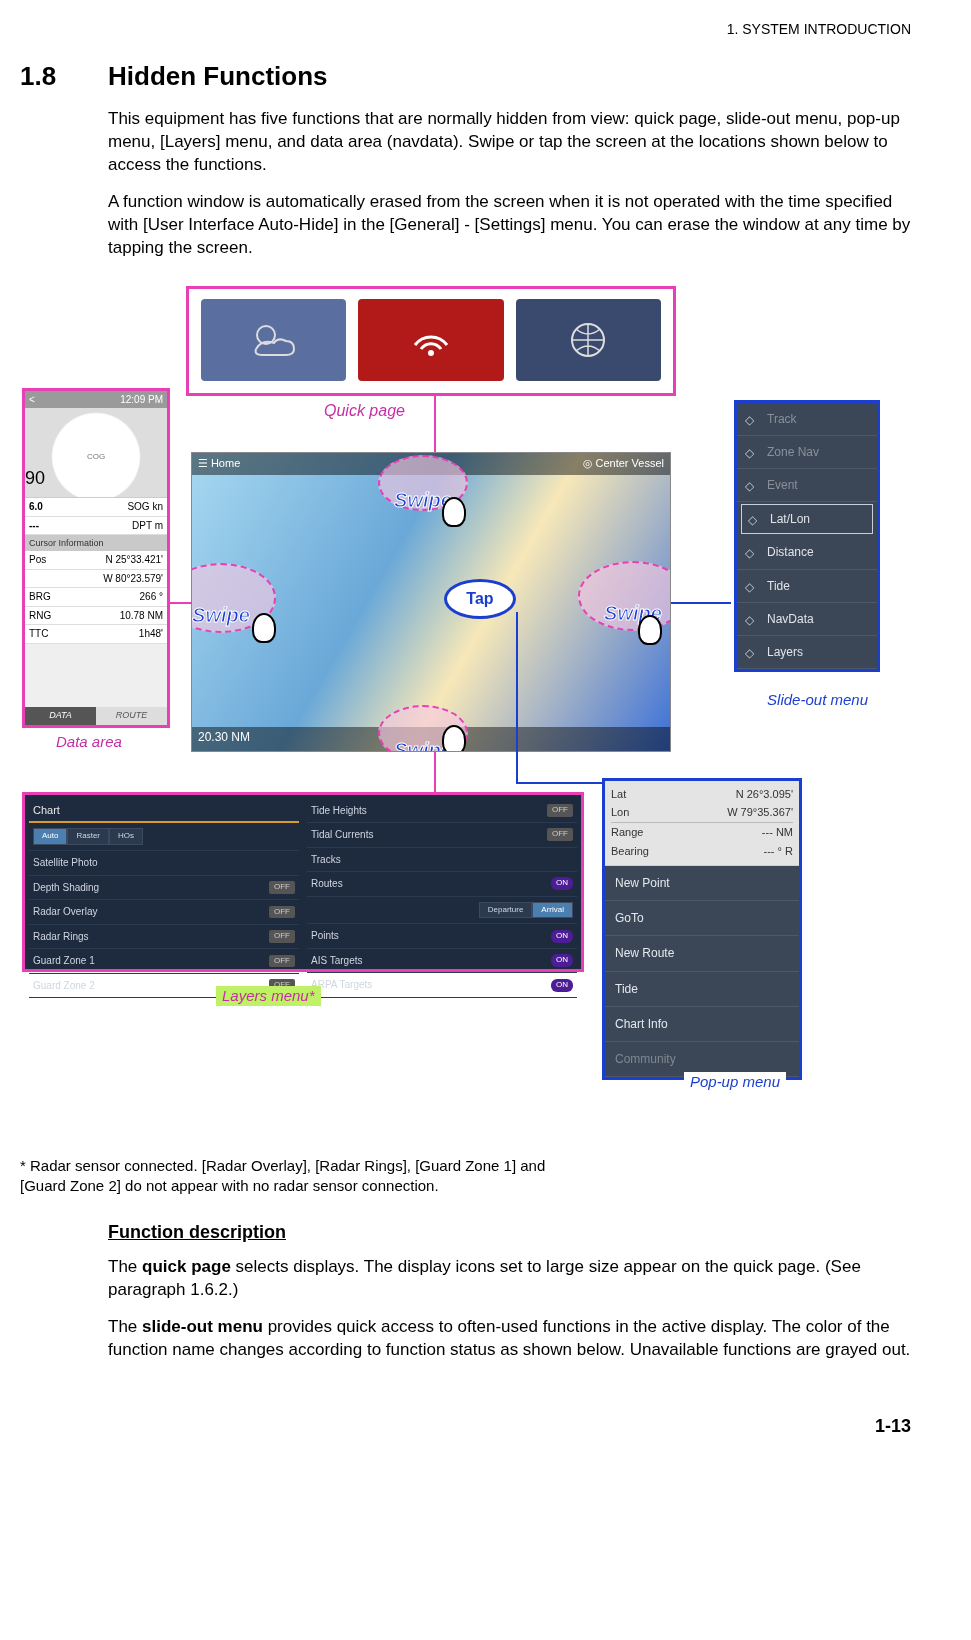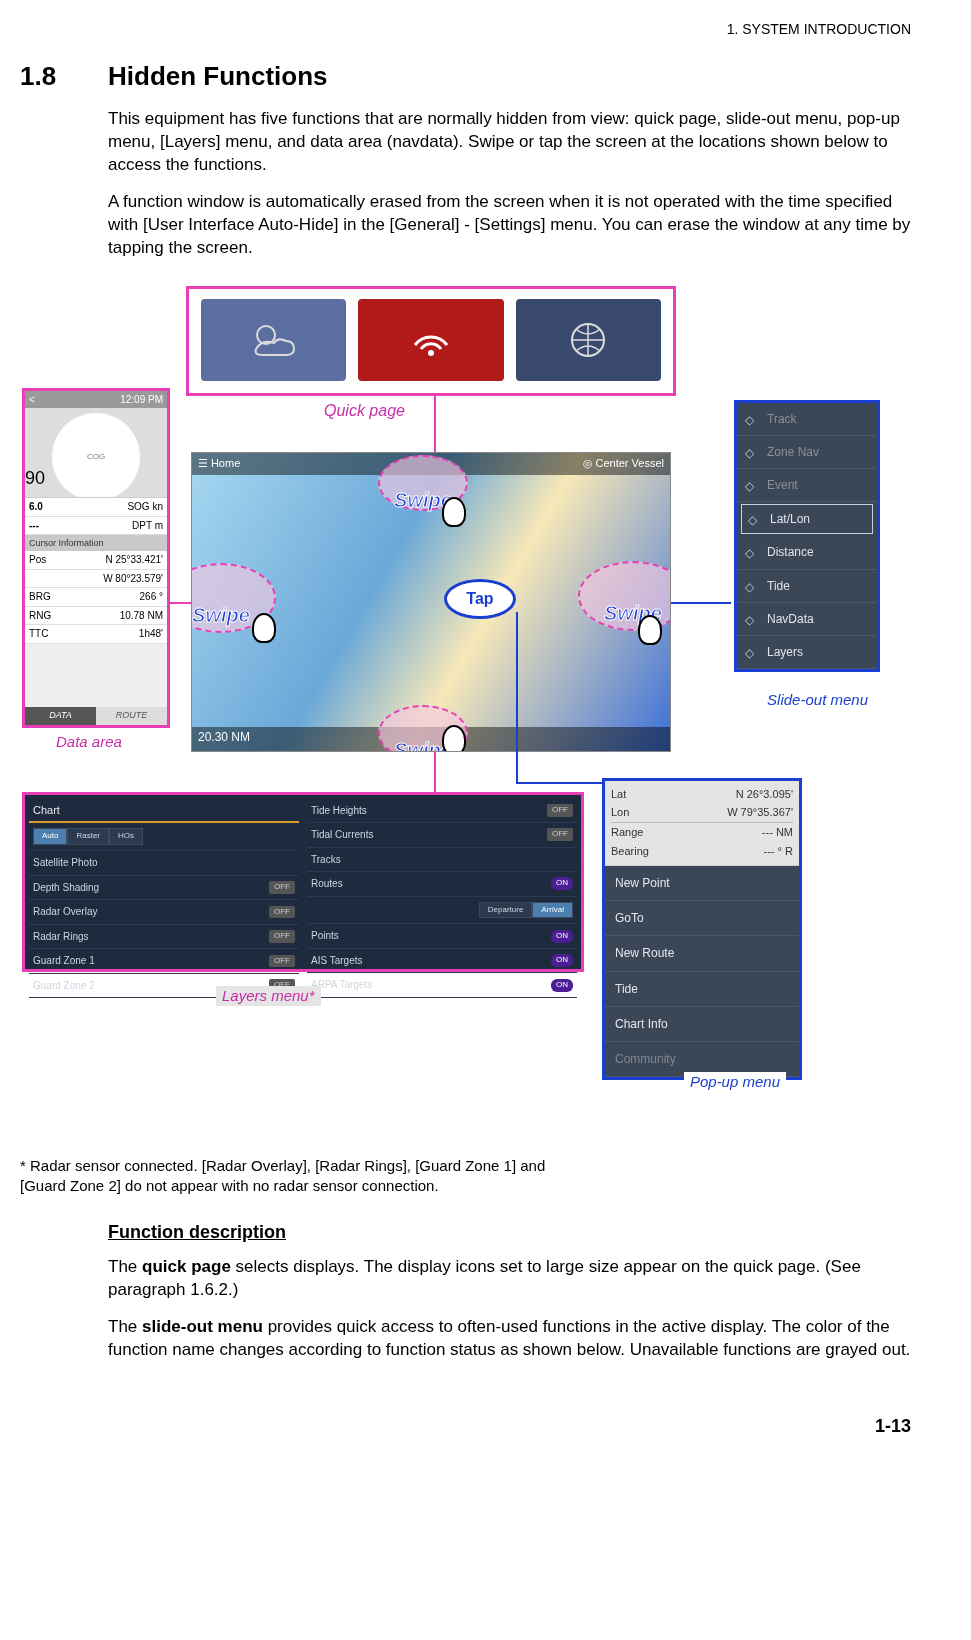--- a/index.html
+++ b/index.html
@@ -56,21 +56,21 @@
   
   .layers{ position:absolute; left:6px; top:510px; width:562px; height:180px; border:3px solid #e83fb6; background:#1e2a3e; display:flex; font-size:10px; color:#cfd6e0;}
   .lay-col{ flex:1; padding:4px;}
   .lay-head{ color:#e8e8e8; font-size:11px; padding:4px 4px; border-bottom:2px solid #d99a2a;}
   .lay-row{ display:flex; justify-content:space-between; align-items:center; padding:5px 4px; border-bottom:1px solid #2c3a50;}
   .lay-off{ background:#555; color:#ccc; font-size:8px; padding:1px 5px; border-radius:2px;}
   .lay-on{ background:#4c1d95; color:#fff; font-size:8px; padding:1px 5px; border-radius:6px;}
   .seg{ display:flex; font-size:8px;}
   .seg span{ padding:2px 8px; background:#2c3a50; border:1px solid #3c4a60;}
   .seg .a{ background:#4a7fb0; color:#fff;}
-  .lay-label{ position:absolute; left:200px; top:704px; background:#e5e5e5; padding:0 6px; font-style:italic; color:#c72ea6; font-size:15px;}
+  .lay-label{ position:absolute; left:200px; top:704px; background:#bef264; padding:0 6px; font-style:italic; color:#c72ea6; font-size:15px;}
 
   
   .popup{ position:absolute; right:84px; top:496px; width:200px; border:3px solid #1a3fd0; background:#3b4756; font-size:12px;}
   .pu-head{ background:#e4e4e4; color:#333; padding:4px 6px; font-size:11px; border-bottom:1px solid #cfcfcf;}
   .pu-head div{ display:flex; justify-content:space-between; padding:2px 0;}
   .pu-row{ color:#e4e8ee; padding:9px 10px; border-bottom:1px solid #4d5868;}
   .pu-row.dim{ color:#7f8791;}
   .pu-label{ position:absolute; right:100px; top:790px; background:#fff; padding:0 6px; font-style:italic; color:#1a3fd0; font-size:15px;}
 
   

